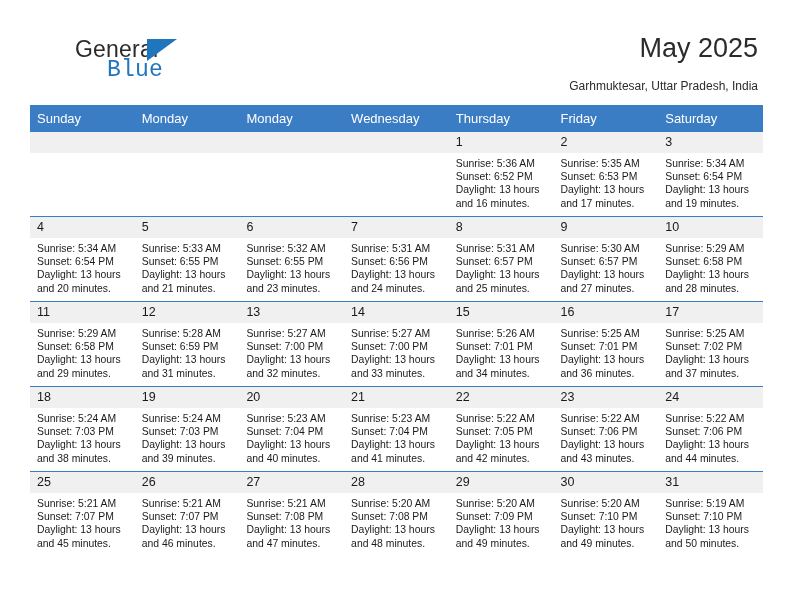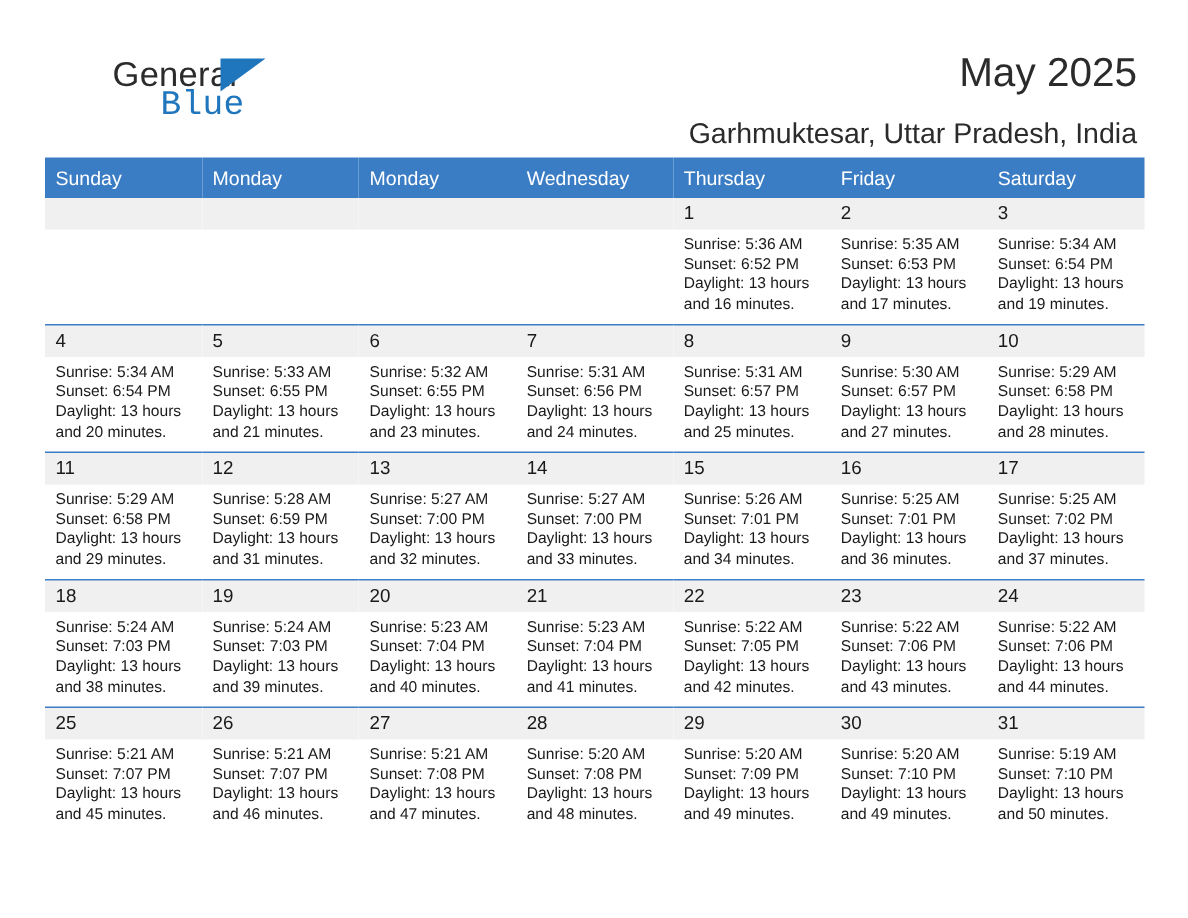--- a/index.html
+++ b/index.html
@@ -67,21 +67,21 @@
     top: 33px;
     font-size: 27px;
     color: #2b2b2b;
     text-align: right;
     white-space: nowrap;
   }
   .subtitle {
     position: absolute;
     right: 34px;
     top: 79px;
-    font-size: 19px;
+    font-size: 12px;
     color: #2b2b2b;
     text-align: right;
     white-space: nowrap;
   }
 
   
   .calendar {
     position: absolute;
     left: 30px;
     top: 105px;

